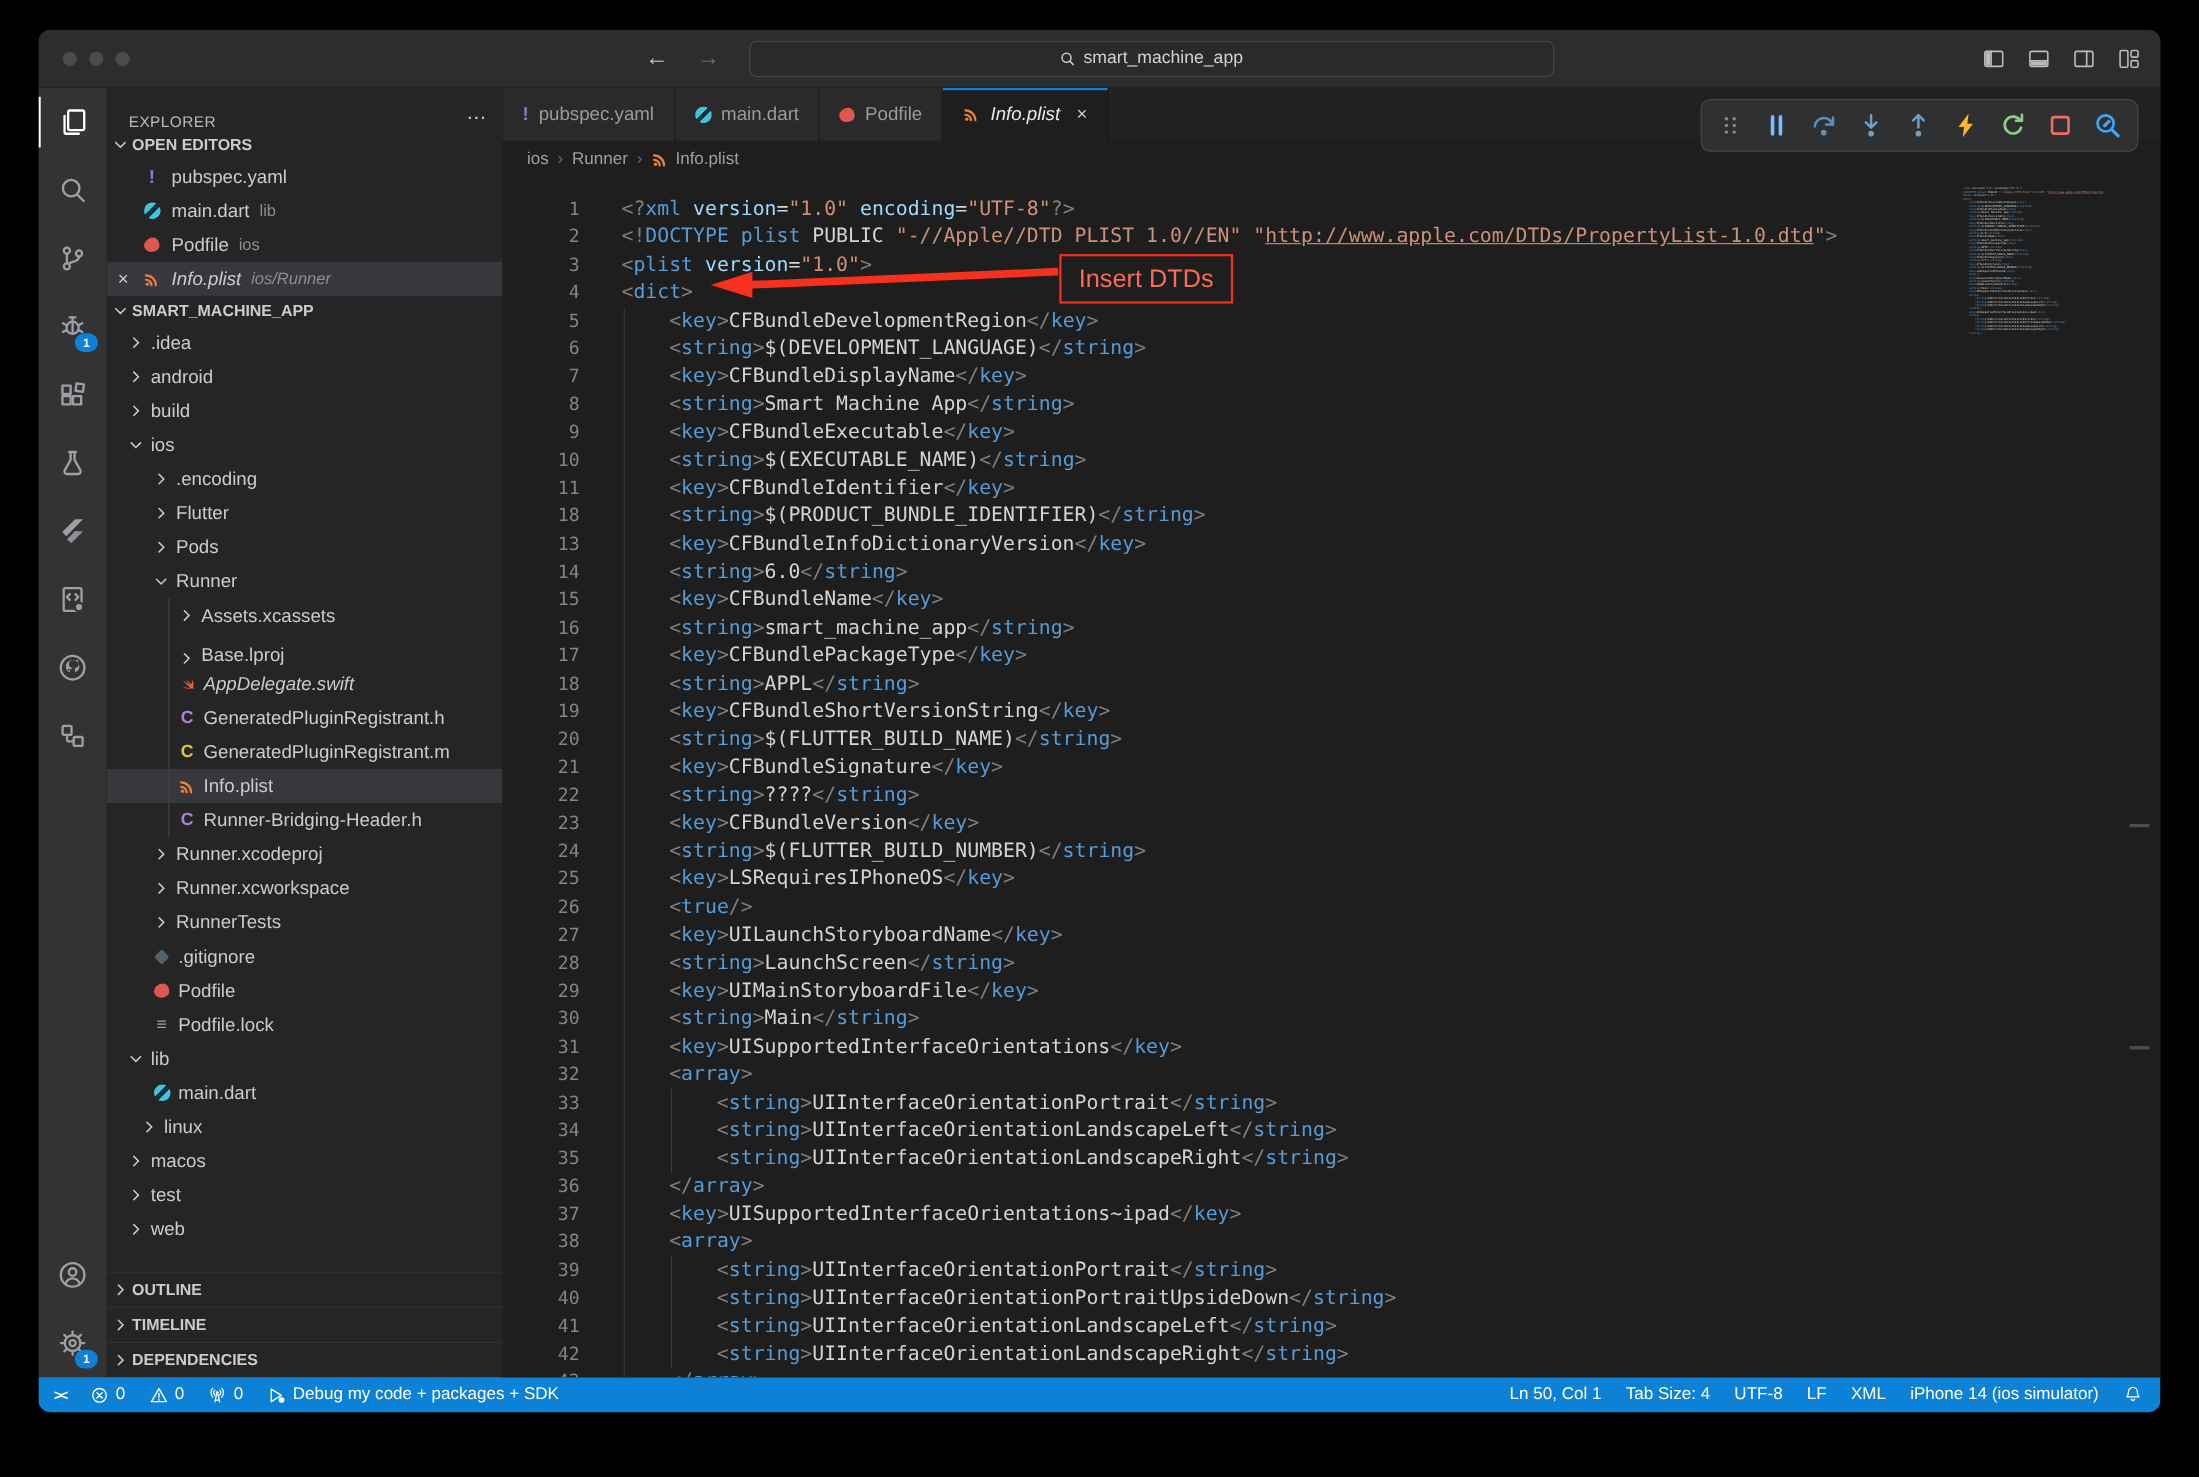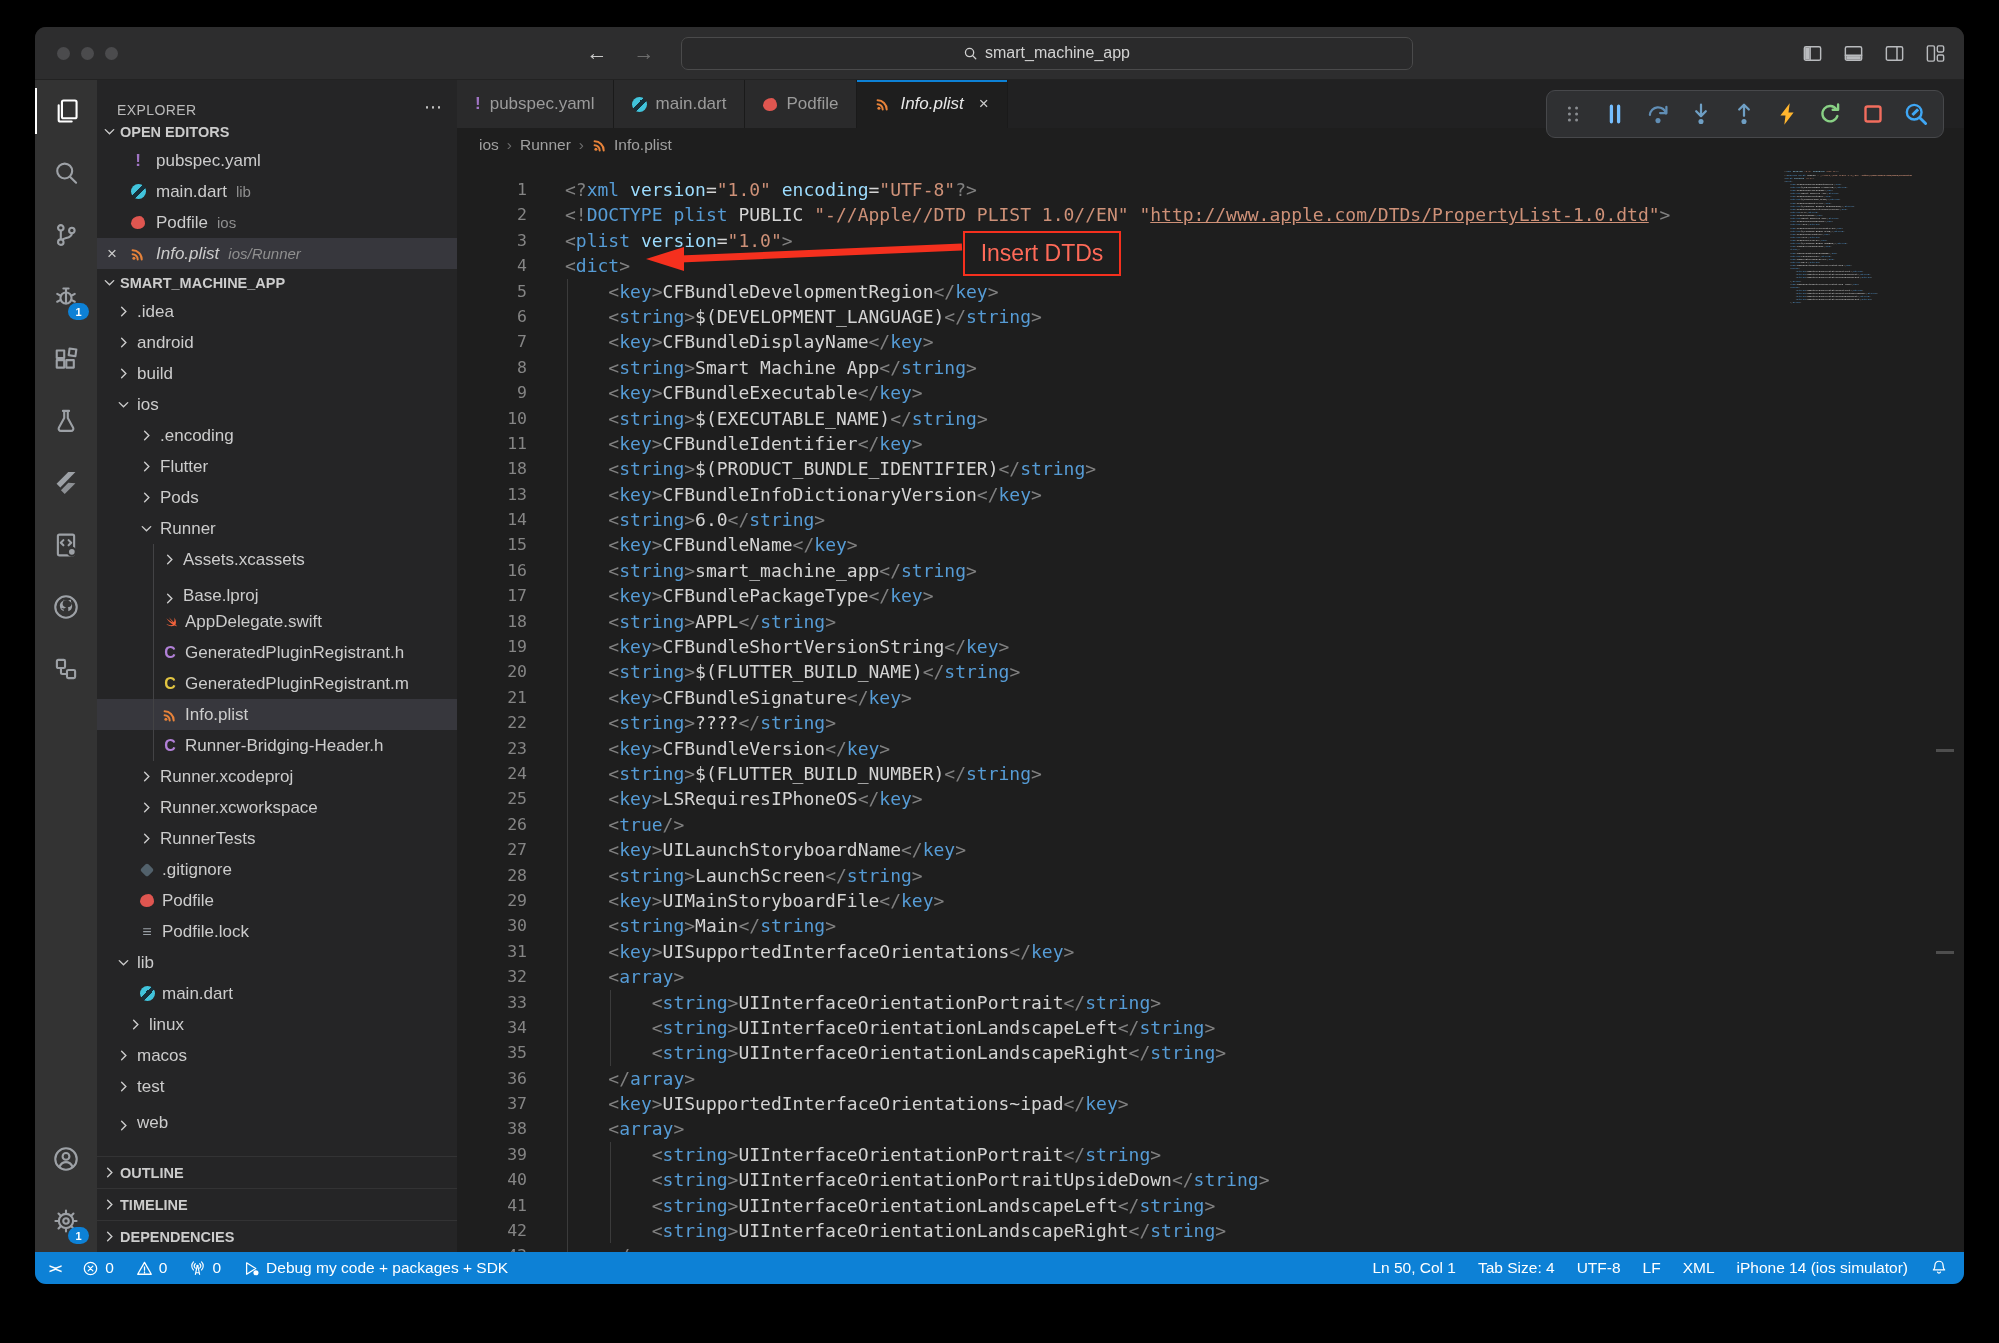--- a/index.html
+++ b/index.html
@@ -407,21 +407,21 @@
               <span class="tree-label">Assets.xcassets</span>
             </div>
             <div class="tree-row" style="padding-left: 64px; align-items: flex-end;">
               <span class="chev">
                 <svg viewBox="0 0 16 16" width="15" height="15" fill="none" stroke="#cccccc" stroke-width="1.5" stroke-linecap="round">
                   <path d="M6 3.5 L10.5 8 6 12.5"></path>
                 </svg>
               </span>
               <span class="tree-label">Base.lproj</span>
             </div>
-            <div class="tree-row" style="padding-left: 64px;">
+            <div class="tree-row" style="padding-left: 64px; font-style: italic;">
               <span class="fi" style="width: 18px;">
                 <svg viewBox="0 0 16 16" width="16" height="16">
                   <path fill="#f0623c" d="M13.4 10.8c1.1-2.2.6-5-1.3-7.2.6 1.6.5 3.3-.2 4.6C10.3 6.5 8.5 4.8 6.9 3.3c1 1.8 2.6 3.7 4.1 5.3C9 7.5 6.4 6 4.3 4.3c2 2.6 4.6 5 6.8 6.4-1.9.8-4.4.6-6.8-.6 1.9 1.9 5.1 2.6 7.7 1.6.9-.3 1.8-.1 2.3.8.5-.6.3-1.3-.9-1.7z"></path>
                 </svg>
               </span>
               <span class="tree-label">AppDelegate.swift</span>
             </div>
             <div class="tree-row" style="padding-left: 64px;">
               <span class="fi" style="width: 18px;">
                 <span class="txticon" style="color:#b180d7;font-size:16px">C</span>
@@ -523,21 +523,21 @@
               <span class="tree-label">macos</span>
             </div>
             <div class="tree-row" style="padding-left: 18px;">
               <span class="chev">
                 <svg viewBox="0 0 16 16" width="15" height="15" fill="none" stroke="#cccccc" stroke-width="1.5" stroke-linecap="round">
                   <path d="M6 3.5 L10.5 8 6 12.5"></path>
                 </svg>
               </span>
               <span class="tree-label">test</span>
             </div>
-            <div class="tree-row" style="padding-left: 18px; align-items: flex-end;">
+            <div class="tree-row" style="padding-left: 18px;">
               <span class="chev">
                 <svg viewBox="0 0 16 16" width="15" height="15" fill="none" stroke="#cccccc" stroke-width="1.5" stroke-linecap="round">
                   <path d="M6 3.5 L10.5 8 6 12.5"></path>
                 </svg>
               </span>
               <span class="tree-label">web</span>
             </div>
             <div class="tree-guide" style="top: 248px; height: 217px;"></div>
           </div>
         <div id="sb-bottom">

